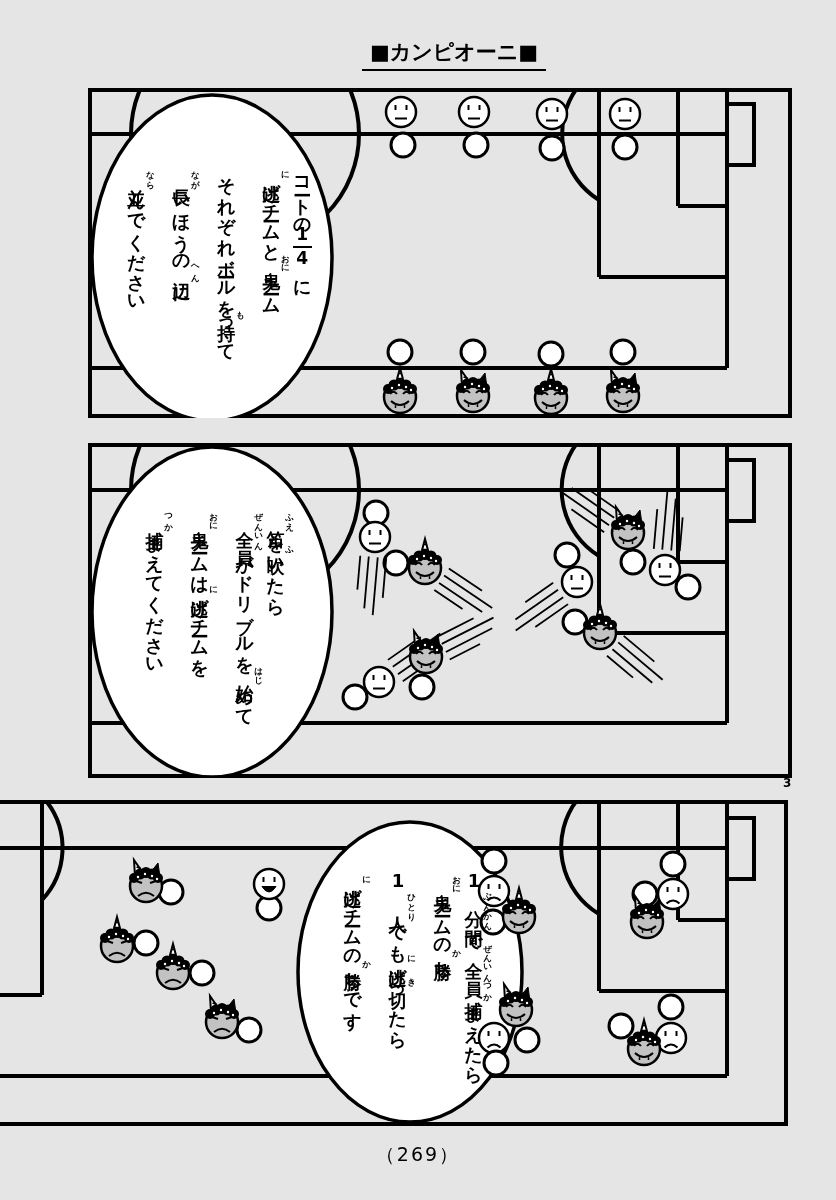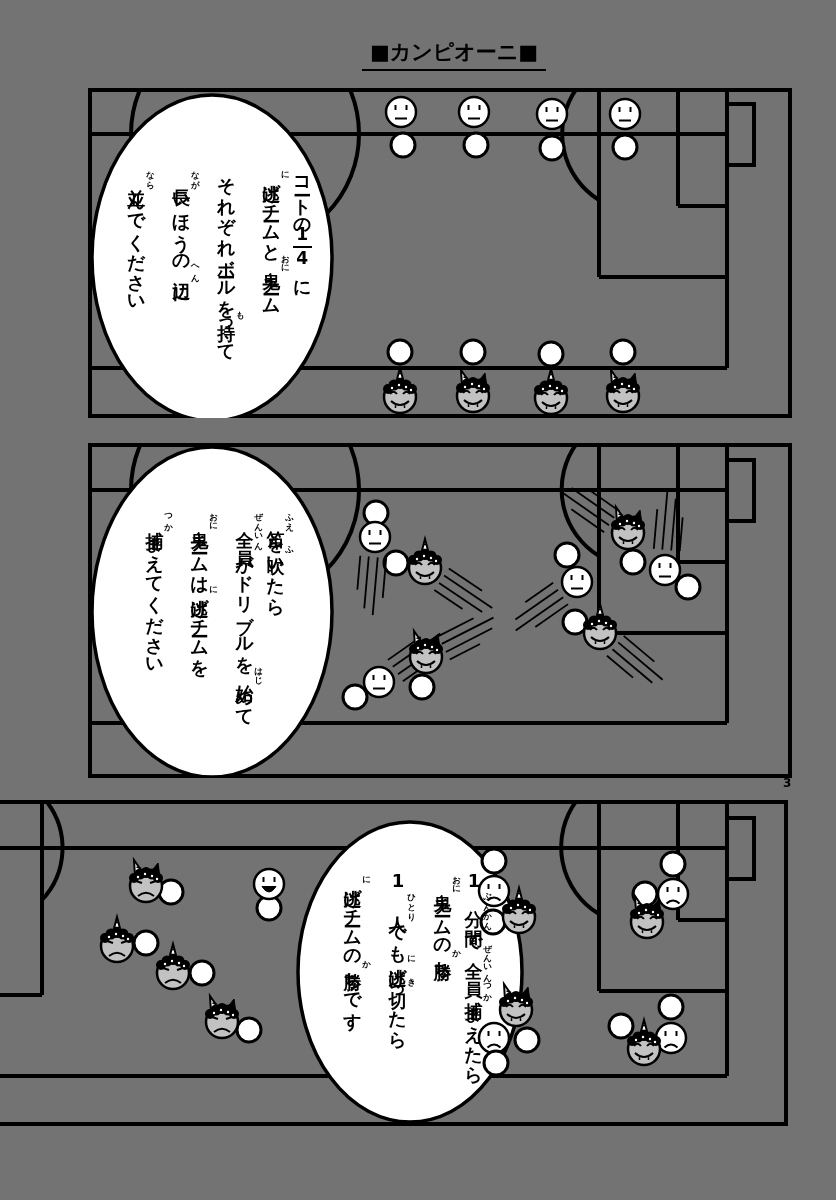--- a/index.html
+++ b/index.html
@@ -1,16 +1,16 @@
 <!DOCTYPE html>
 <html><head>
 <meta charset="utf-8">
 <style>
   html,body{margin:0;padding:0;background:#fff;}
-  #page{position:relative;width:836px;height:1200px;background:#737373;overflow:hidden;
+  #page{position:relative;width:836px;height:1200px;background:#e5e5e5;overflow:hidden;
         font-family:"DejaVu Sans",sans-serif;color:#000;}
   .title{position:absolute;top:38px;left:0;width:100%;text-align:center;
          font-size:21px;font-weight:700;padding-left:72px;box-sizing:border-box;}
   .title span{display:inline-block;border-bottom:2.5px solid #000;padding:0 8px 3px;}
   .panel{position:absolute;}
   .panel svg{display:block;position:absolute;left:0;top:0;}
   .btext{position:absolute;display:flex;align-items:center;justify-content:center;}
   .vtext{writing-mode:vertical-rl;text-orientation:mixed;font-weight:700;
          font-size:18px;line-height:1.25;}
   .vline{margin-left:14px;}
@@ -629,13 +629,14 @@
       <div class="btext" style="left: 308px; top: 22px; width: 224px; height: 300px;">
         <div class="vtext">
           <div class="vline"><span class="upright">1</span><ruby><span>分間</span><rt>ぶんかん</rt></ruby><span>で</span><ruby><span>全員</span><rt>ぜんいん</rt></ruby><ruby><span>捕</span><rt>つか</rt></ruby><span>まえたら</span></div>
           <div class="vline"><ruby><span>鬼</span><rt>おに</rt></ruby><span>チームの</span><ruby><span>勝</span><rt>か</rt></ruby><span>ち</span></div>
           <div class="vline"><span class="upright">1</span><ruby><span>人</span><rt>ひとり</rt></ruby><span>でも</span><ruby><span>逃</span><rt>に</rt></ruby><span>げ</span><ruby><span>切</span><rt>き</rt></ruby><span>ったら</span></div>
           <div class="vline"><ruby><span>逃</span><rt>に</rt></ruby><span>げチームの</span><ruby><span>勝</span><rt>か</rt></ruby><span>ちです</span></div>
         </div>
       </div>
     </div>
   <div class="pnum">3</div>
+  <div class="folio">（269）</div>
 </div>
 
 </body></html>

